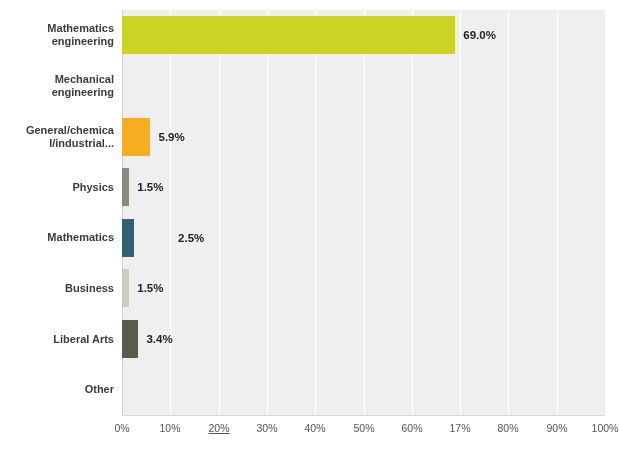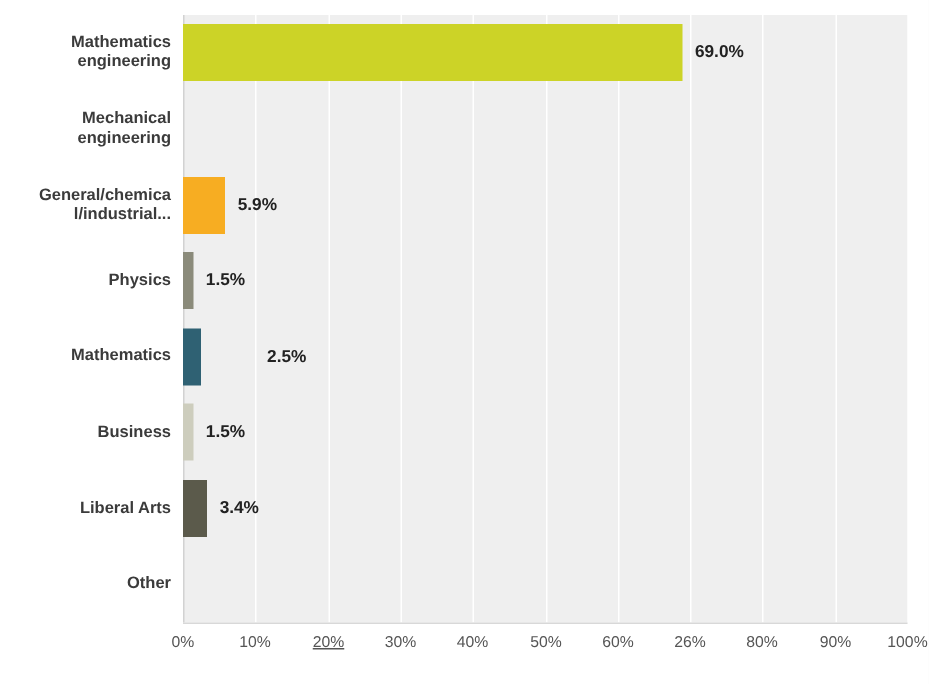--- a/index.html
+++ b/index.html
@@ -197,19 +197,19 @@
   <div id="axis-baseline"></div>
 
   <div id="value-axis">
       <span class="xtick" style="left: 0px;">0%</span>
       <span class="xtick" style="left: 48px;">10%</span>
       <span class="xtick" style="left: 97px; text-decoration: underline;">20%</span>
       <span class="xtick" style="left: 145px;">30%</span>
       <span class="xtick" style="left: 193px;">40%</span>
       <span class="xtick" style="left: 242px;">50%</span>
       <span class="xtick" style="left: 290px;">60%</span>
-      <span class="xtick" style="left: 338px;">26%</span>
+      <span class="xtick" style="left: 338px;">17%</span>
       <span class="xtick" style="left: 386px;">80%</span>
       <span class="xtick" style="left: 435px;">90%</span>
       <span class="xtick" style="left: 483px;">100%</span>
     </div>
 
 </div>
 
 </body></html>

